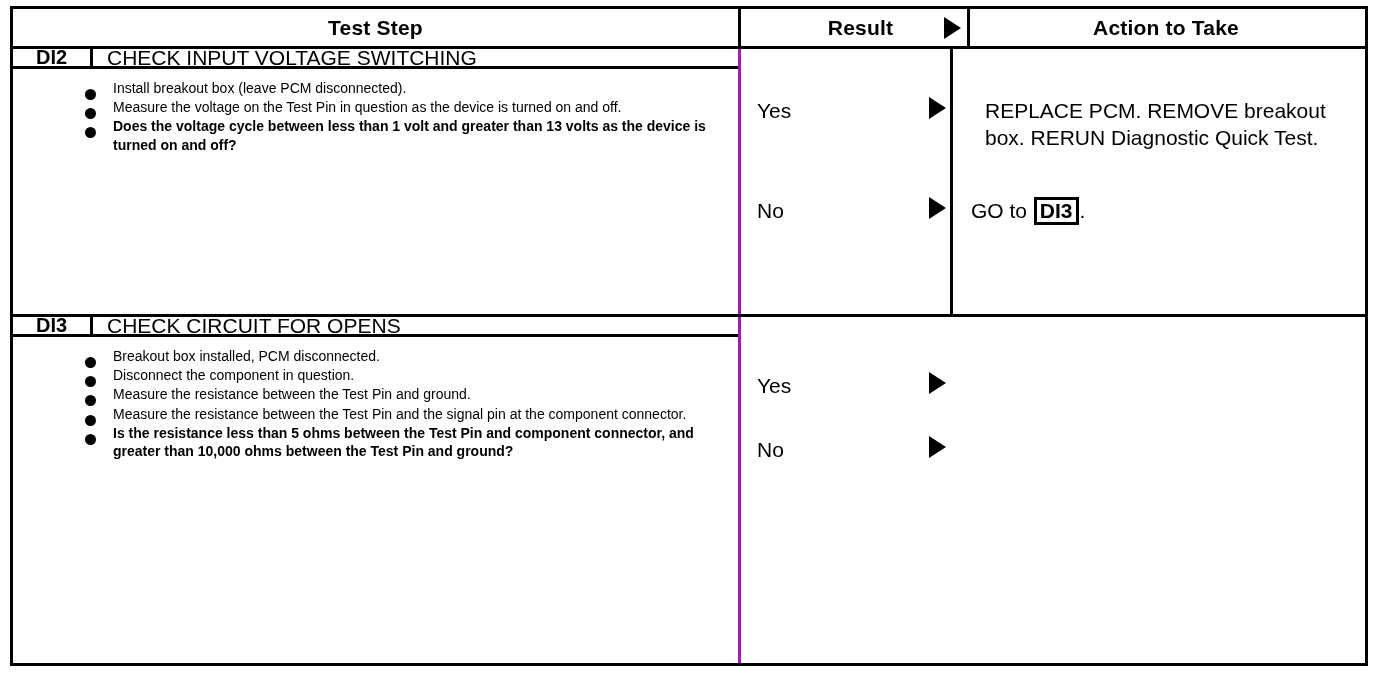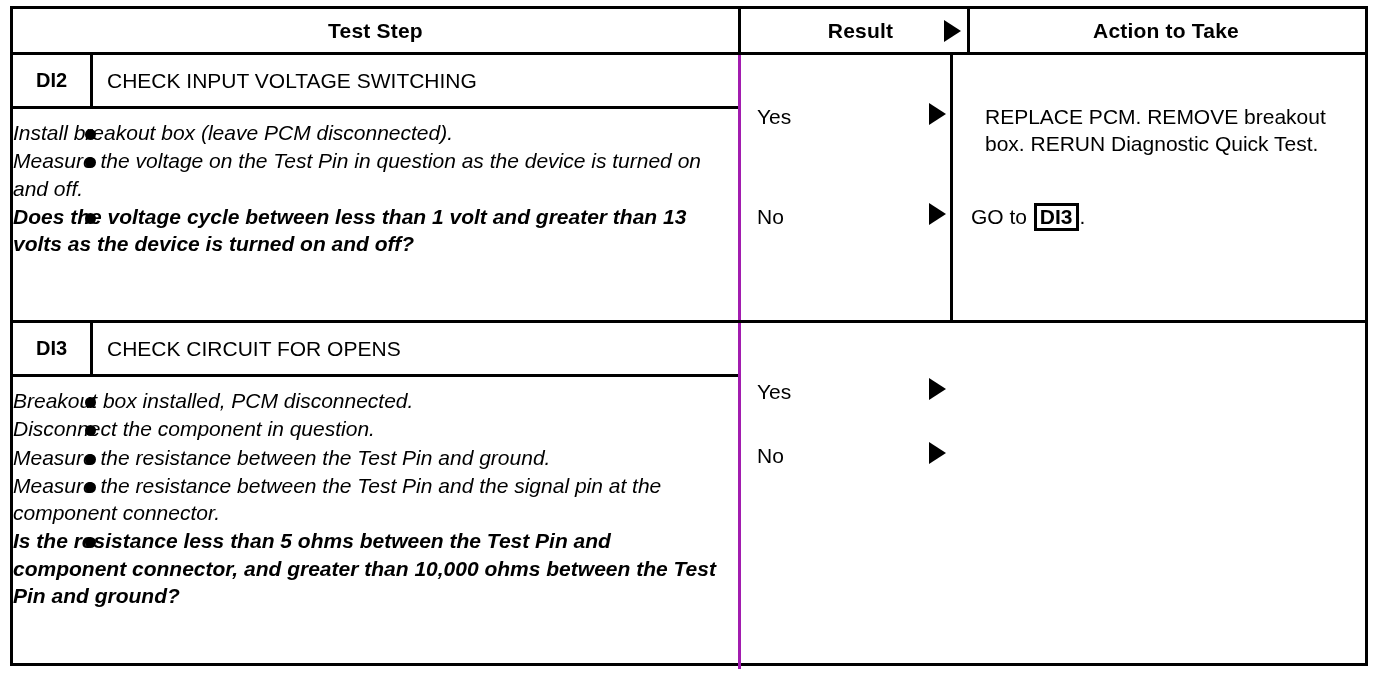--- a/index.html
+++ b/index.html
@@ -31,21 +31,21 @@
     width: 1358px;
     height: 660px;
     border: 3px solid #000;
     box-sizing: border-box;
     background: #fff;
   }
 
   
   .thead {
     display: flex;
-    height: 46px;
+    height: 40px;
     border-bottom: 3px solid #000;
     box-sizing: border-box;
   }
   .th {
     display: flex;
     align-items: center;
     justify-content: center;
     font-weight: bold;
     font-size: 21px;
     letter-spacing: 0.2px;
@@ -92,21 +92,21 @@
   }
   .section + .section { border-top: 3px solid #000; }
 
   .col-step   { width: 725px; box-sizing: border-box; }
   .col-result { width: 212px; border-left: 3px solid #a21caf; box-sizing: border-box; position: relative; }
   .col-action { width: 395px; border-left: 3px solid #000; box-sizing: border-box; position: relative; }
 
   
   .step-title {
     display: flex;
-    height: 54px;
+    height: 20px;
     border-bottom: 3px solid #000;
     box-sizing: border-box;
   }
   .step-code {
     width: 80px;
     display: flex;
     align-items: center;
     justify-content: center;
     font-weight: bold;
     font-size: 20px;
@@ -124,24 +124,24 @@
 
   
   .bullets {
     list-style: none;
     margin: 0;
     padding: 10px 14px 10px 0;
     box-sizing: border-box;
   }
   .bullet {
     position: relative;
-    font-size: 21px;
+    padding-left: 100px;
+    font-size: 14px;
     line-height: 1.30;
     margin-bottom: 1px;
-    font-style: italic;
   }
   .bullet::before {
     content: "";
     position: absolute;
     left: 72px;
     top: 10px;
     width: 11px;
     height: 11px;
     background: #000;
     border-radius: 50%;

